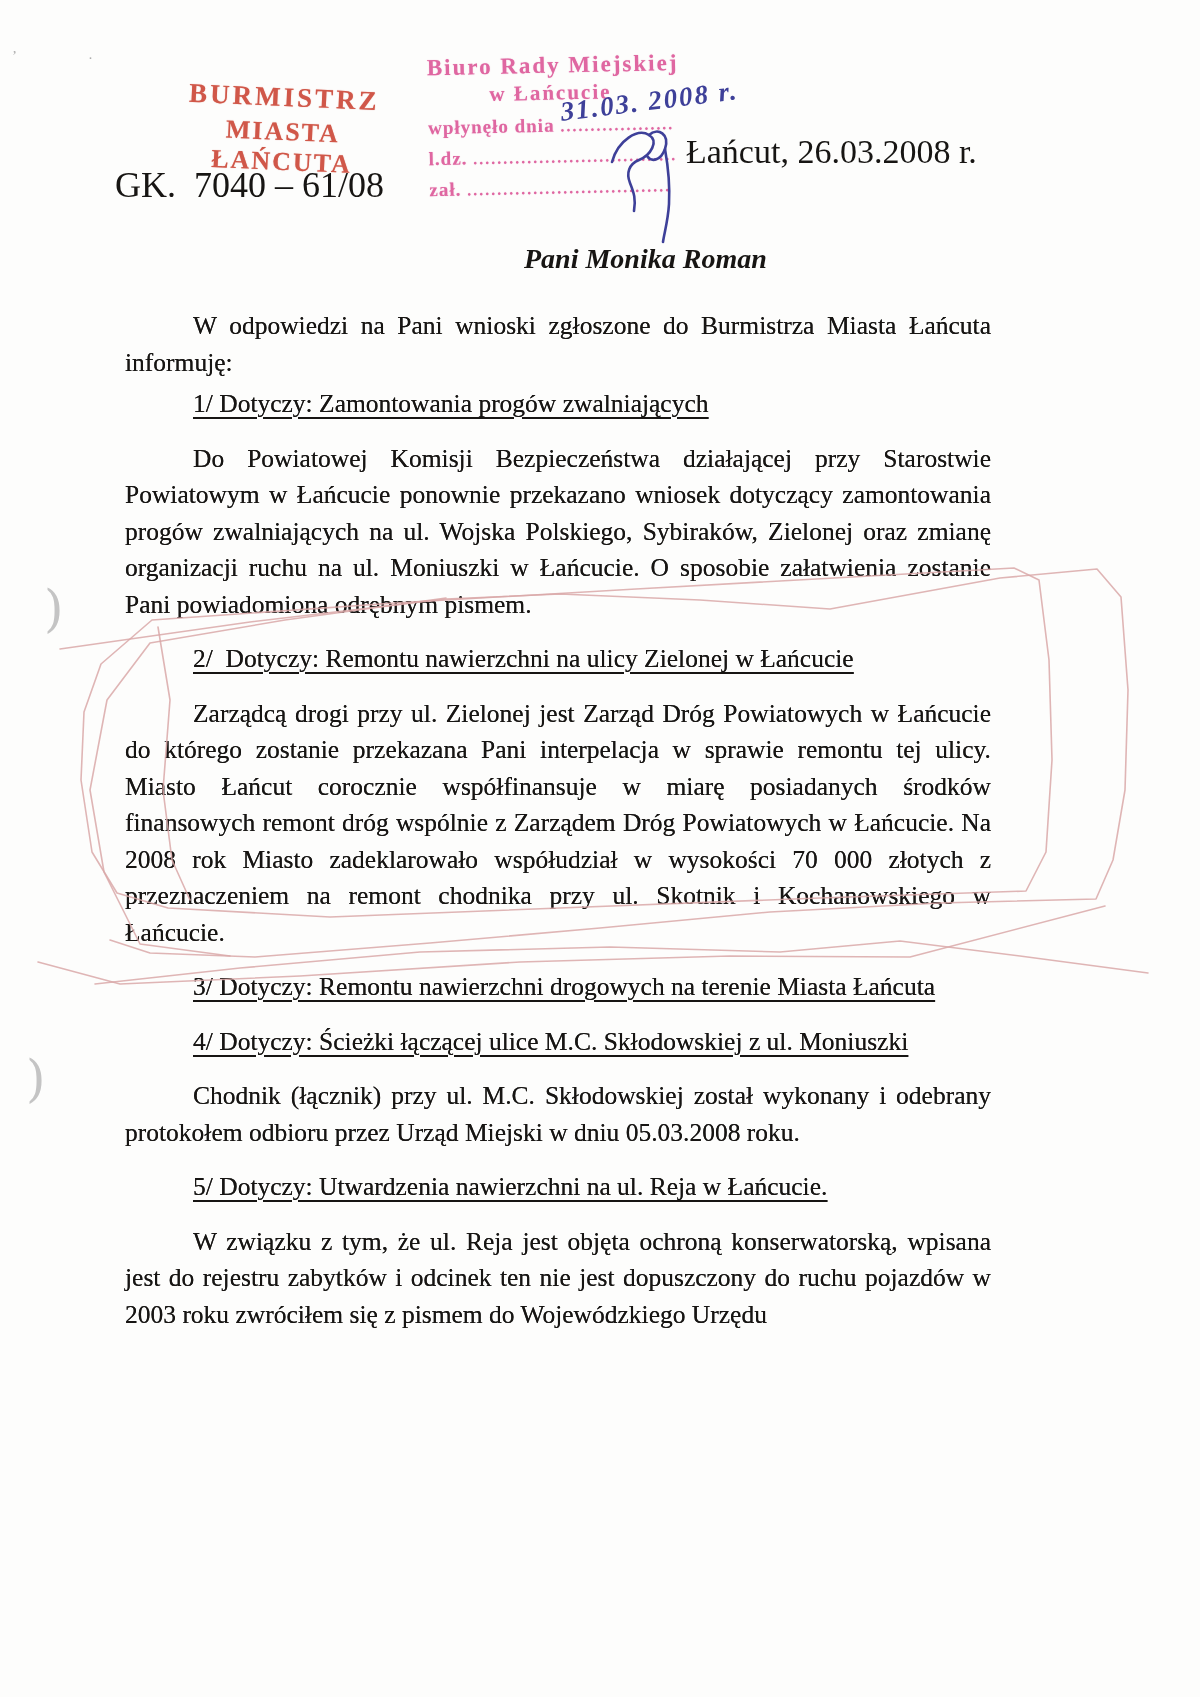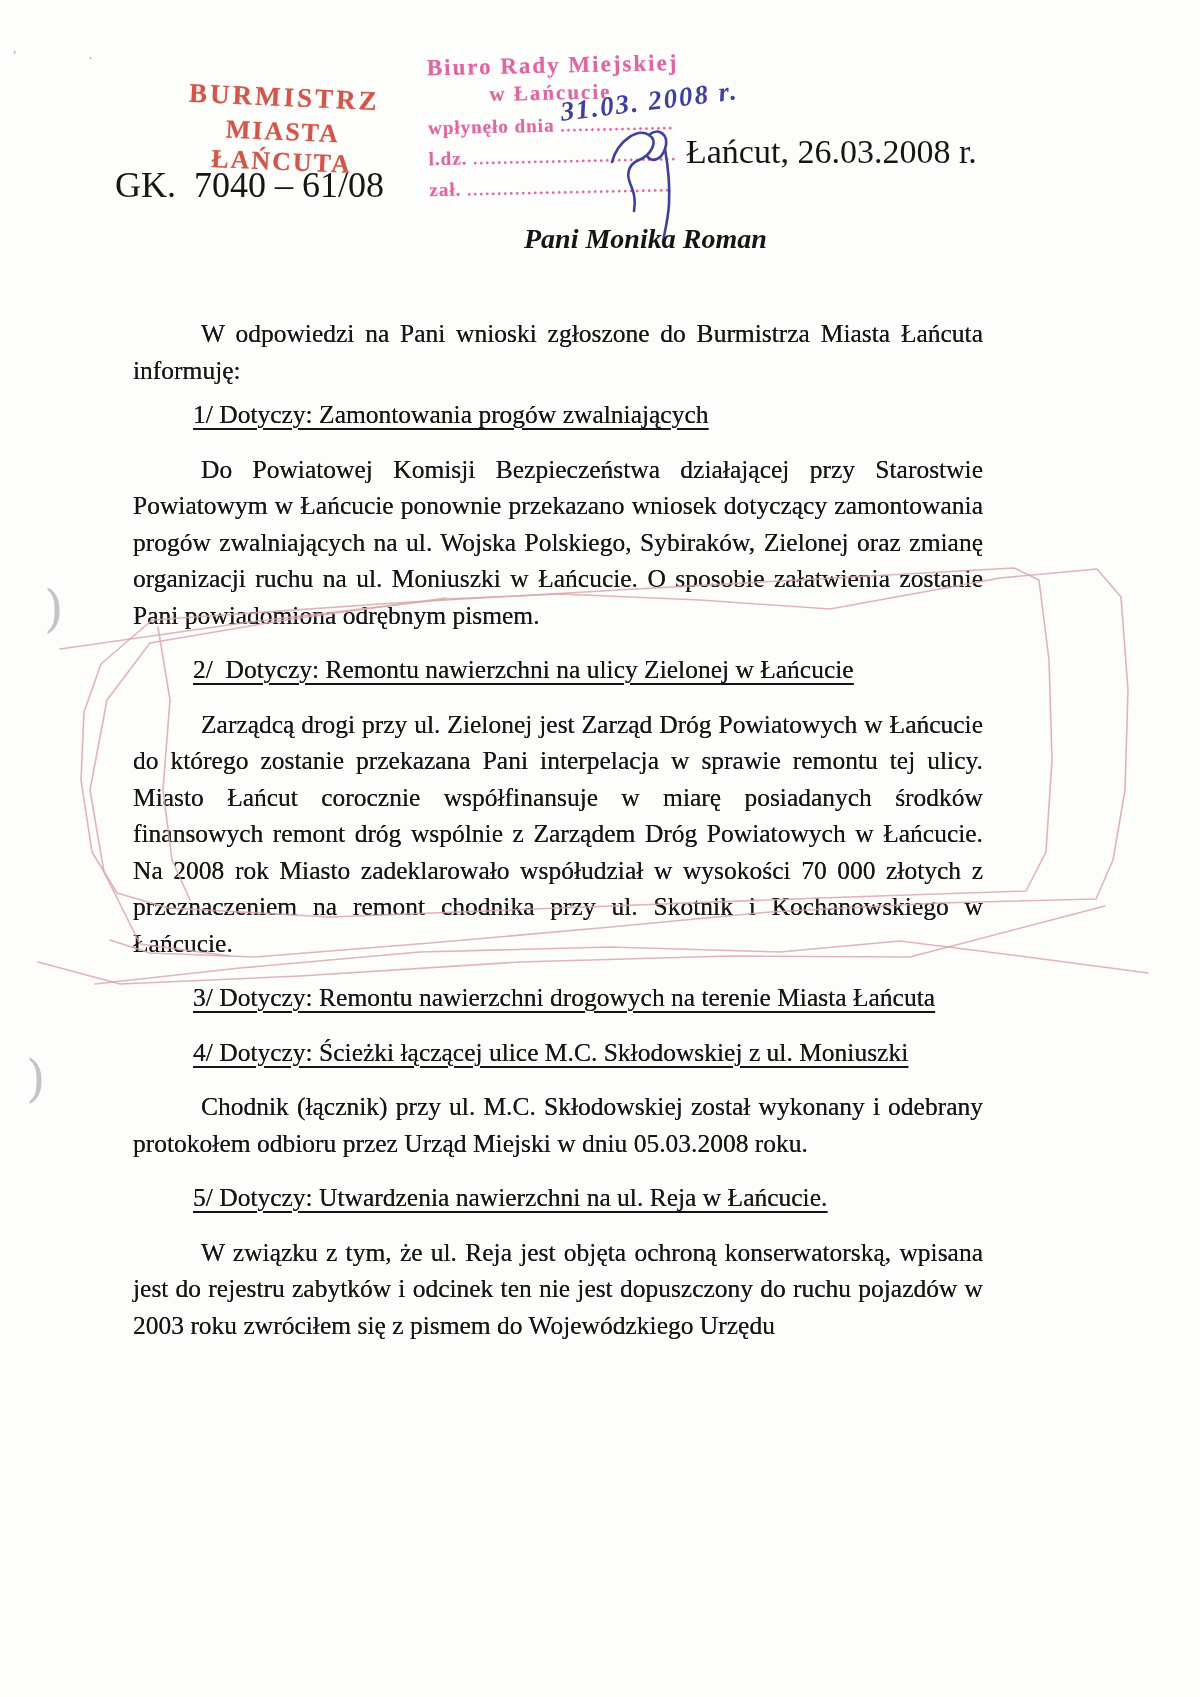--- a/index.html
+++ b/index.html
@@ -56,34 +56,34 @@
 
   .ref-number{
     position:absolute;left:115px;top:164px;
     font-size:36px;white-space:pre;
   }
   .dateline{
     position:absolute;left:686px;top:133px;
     font-size:34px;white-space:nowrap;
   }
   .recipient{
-    position:absolute;left:524px;top:220px;
+    position:absolute;left:524px;top:240px;
     font-weight:bold;font-style:italic;
     font-size:28px;line-height:38px;
     white-space:nowrap;
   }
 
   
   .letter-body{
     position:absolute;left:125px;top:308px;width:866px;
     font-size:25.5px;line-height:36.5px;
     text-shadow:0 0 .4px rgba(0,0,0,.8);
   }
   .para{
-    margin:8px;text-align:justify;text-indent:68px;
+    margin:0;text-align:justify;text-indent:68px;
   }
   .sec-heading{
     margin:18px 0 18px 68px;
     text-decoration:underline;
     text-decoration-thickness:1.5px;
     text-underline-offset:5px;
     white-space:pre-wrap;
   }
   .sec-heading.first{margin-top:5px;}
 

